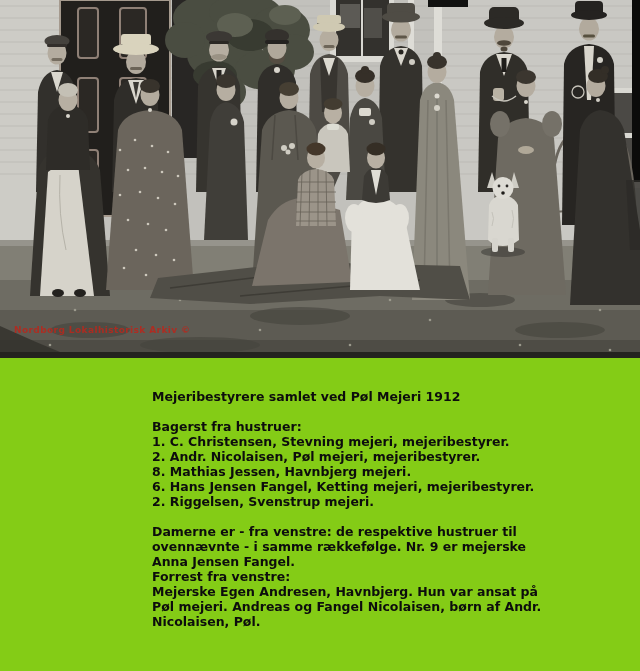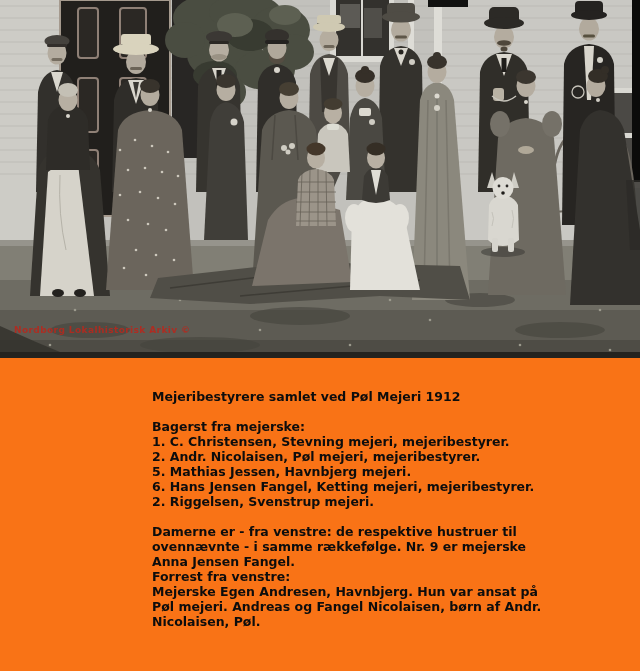--- a/index.html
+++ b/index.html
@@ -1,16 +1,16 @@
 <!DOCTYPE html>
 <html><head>
 <meta charset="utf-8">
 <style>
   html,body{margin:0;padding:0;background:#ffffff;}
-  .page{position:relative;width:640px;height:671px;background:#f97316;overflow:hidden;
+  .page{position:relative;width:640px;height:671px;background:#84cc16;overflow:hidden;
         font-family:"DejaVu Sans","Liberation Sans",sans-serif;}
   .photo{position:absolute;left:0;top:0;width:640px;height:358px;background:#c2c1bc;}
   .photo svg{display:block;}
   .watermark{position:absolute;left:14px;top:325px;font-size:9px;font-weight:bold;
              letter-spacing:.4px;color:#b5291e;opacity:.9;white-space:nowrap;}
   .caption{position:absolute;left:152px;top:389px;width:470px;color:#0d0d0d;
            font-size:12.5px;font-weight:bold;line-height:15px;}
   .cap-line{white-space:nowrap;}
   .blank{height:15px;}
 </style>
@@ -342,24 +342,24 @@
         <rect x="0" y="352" width="640" height="6" fill="#24231f"></rect>
       </g>
     </svg>
 
     <span class="watermark">Nordborg Lokalhistorisk Arkiv ©</span>
   </div>
 
   <div class="caption">
     <div class="cap-line">Mejeribestyrere samlet ved Pøl Mejeri 1912</div>
     <div class="cap-line blank"></div>
-    <div class="cap-line">Bagerst fra mejerske:</div>
+    <div class="cap-line">Bagerst fra hustruer:</div>
     <div class="cap-line">1. C. Christensen, Stevning mejeri, mejeribestyrer.</div>
     <div class="cap-line">2. Andr. Nicolaisen, Pøl mejeri, mejeribestyrer.</div>
-    <div class="cap-line">5. Mathias Jessen, Havnbjerg mejeri.</div>
+    <div class="cap-line">8. Mathias Jessen, Havnbjerg mejeri.</div>
     <div class="cap-line">6. Hans Jensen Fangel, Ketting mejeri, mejeribestyrer.</div>
     <div class="cap-line">2. Riggelsen, Svenstrup mejeri.</div>
     <div class="cap-line blank"></div>
     <div class="cap-line">Damerne er - fra venstre: de respektive hustruer til</div>
     <div class="cap-line">ovennævnte - i samme rækkefølge. Nr. 9 er mejerske</div>
     <div class="cap-line">Anna Jensen Fangel.</div>
     <div class="cap-line">Forrest fra venstre:</div>
     <div class="cap-line">Mejerske Egen Andresen, Havnbjerg. Hun var ansat på</div>
     <div class="cap-line">Pøl mejeri. Andreas og Fangel Nicolaisen, børn af Andr.</div>
     <div class="cap-line">Nicolaisen, Pøl.</div>

